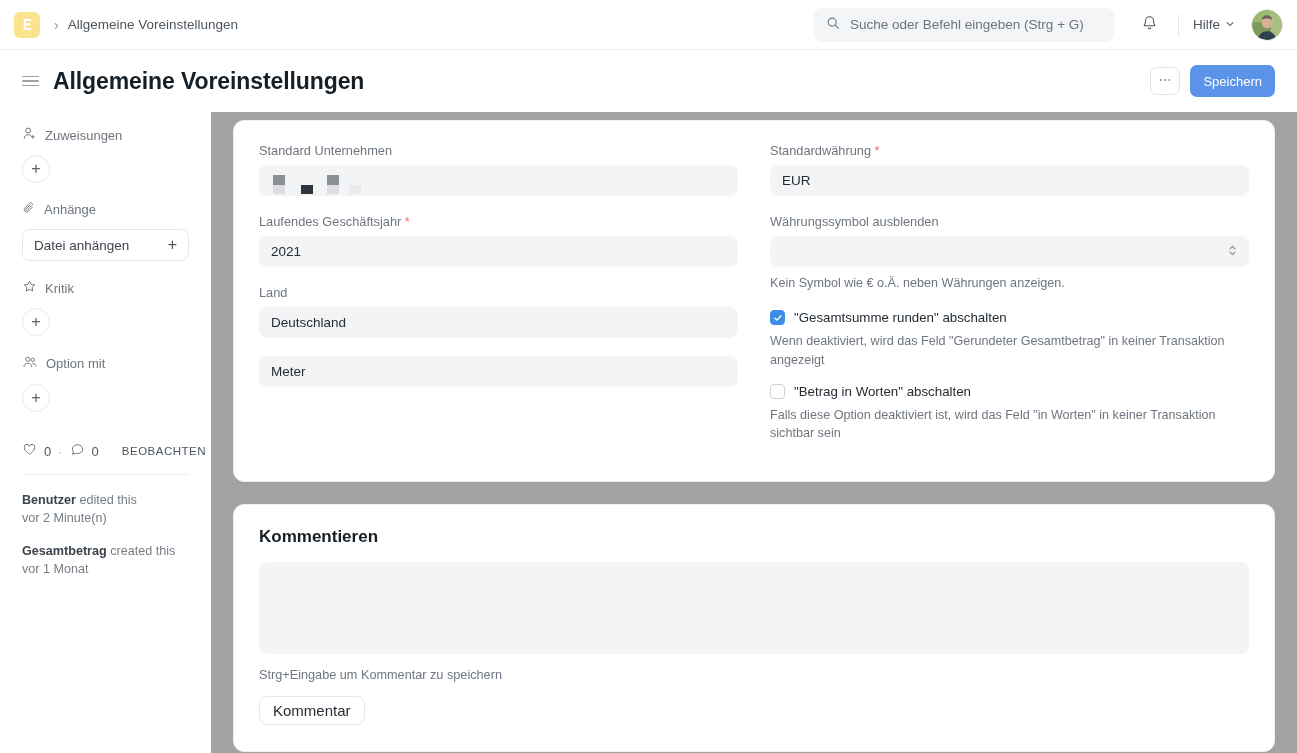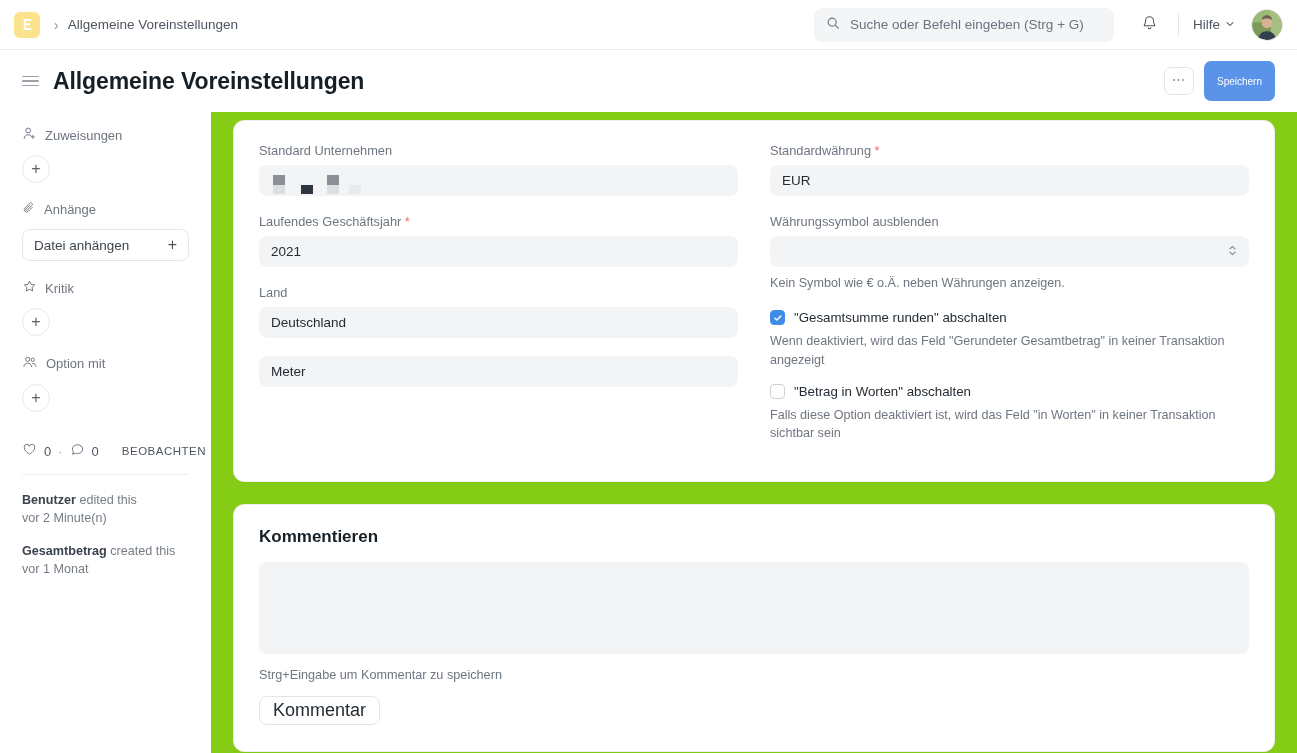--- a/index.html
+++ b/index.html
@@ -119,27 +119,27 @@
     border-radius: 7px;
     background: #fff;
     display: flex; align-items: center; justify-content: center;
     cursor: pointer;
     color: #5c646d;
     font-size: 13px;
     letter-spacing: 1px;
     padding-bottom: 4px;
   }
   .btn-primary {
-    height: 40px;
+    height: 32px;
     background: #5a93e8;
     color: #fff;
     border: none;
     border-radius: 7px;
     padding: 0 13px;
-    font-size: 10px;
+    font-size: 13px;
     font-family: "Liberation Sans", sans-serif;
     cursor: pointer;
   }
 
   
   .layout {
     display: flex;
     height: calc(753px - 50px - 62px);
     align-items: flex-end;
   }
@@ -204,21 +204,21 @@
   .hr { height: 1px; background: #eceff1; margin: 0 0 16px 0; }
   .hist-item { font-size: 12.6px; color: #757d86; line-height: 1.45; margin-bottom: 14px; }
   .hist-item b { color: #3b434c; font-weight: bold; }
 
   
   .content {
     flex: 1;
     padding: 8px 22px 0 22px;
     height: 100%;
     overflow: hidden;
-    background: #84cc16;
+    background: #a3a3a3;
   }
   .card {
     background: #ffffff;
     border: 1px solid #edeff1;
     border-radius: 11px;
     box-shadow: 0 1px 2px rgba(16,24,40,0.03);
   }
   .card-form {
     padding: 22px 25px 24px 25px;
     display: flex;
@@ -293,21 +293,21 @@
     color: #242c34;
   }
   .comment-hint { font-size: 12.7px; color: #6e7680; margin-top: 10px; }
   .btn-comment {
     margin-top: 14px;
     height: 29px;
     border: 1px solid #e3e6e9;
     background: #fff;
     border-radius: 8px;
     padding: 0 13px;
-    font-size: 18px;
+    font-size: 15px;
     color: #242c34;
     font-family: "Liberation Sans", sans-serif;
     cursor: pointer;
   }
 </style>
 </head>
 <body>
 
 <div class="navbar">
   <div class="logo">

